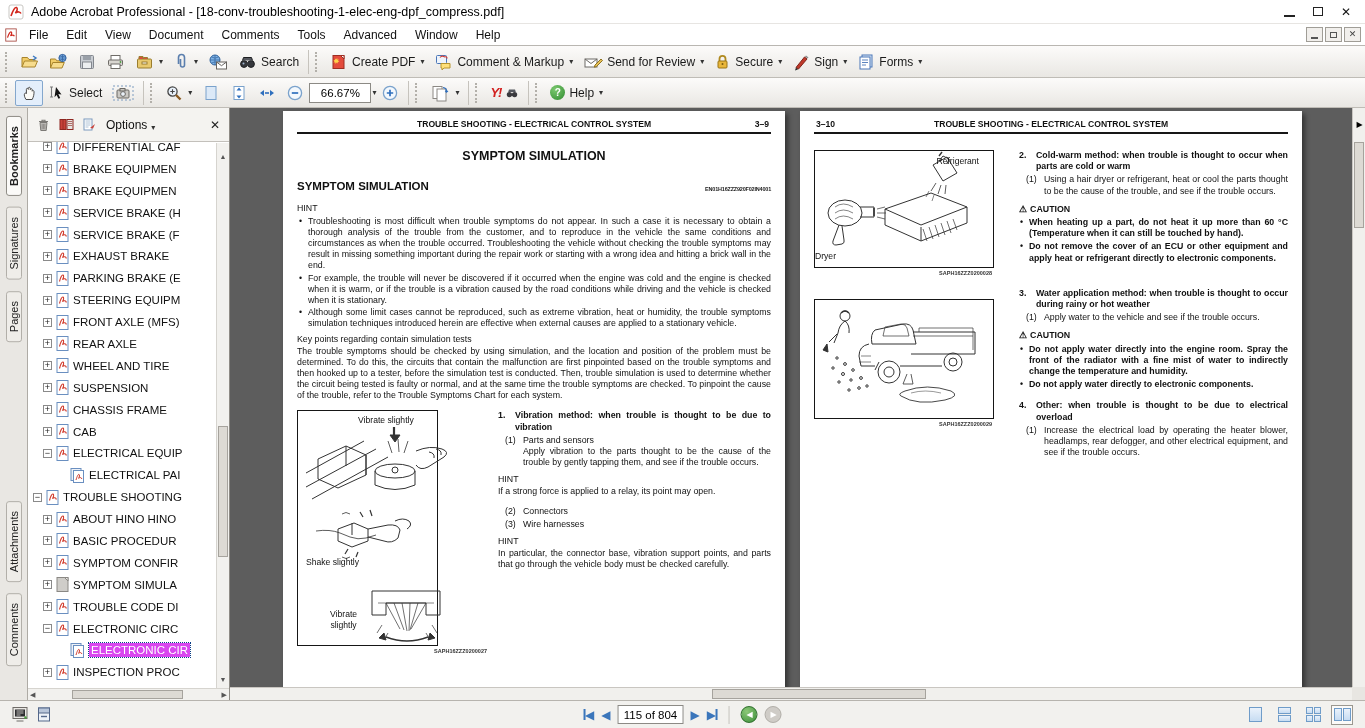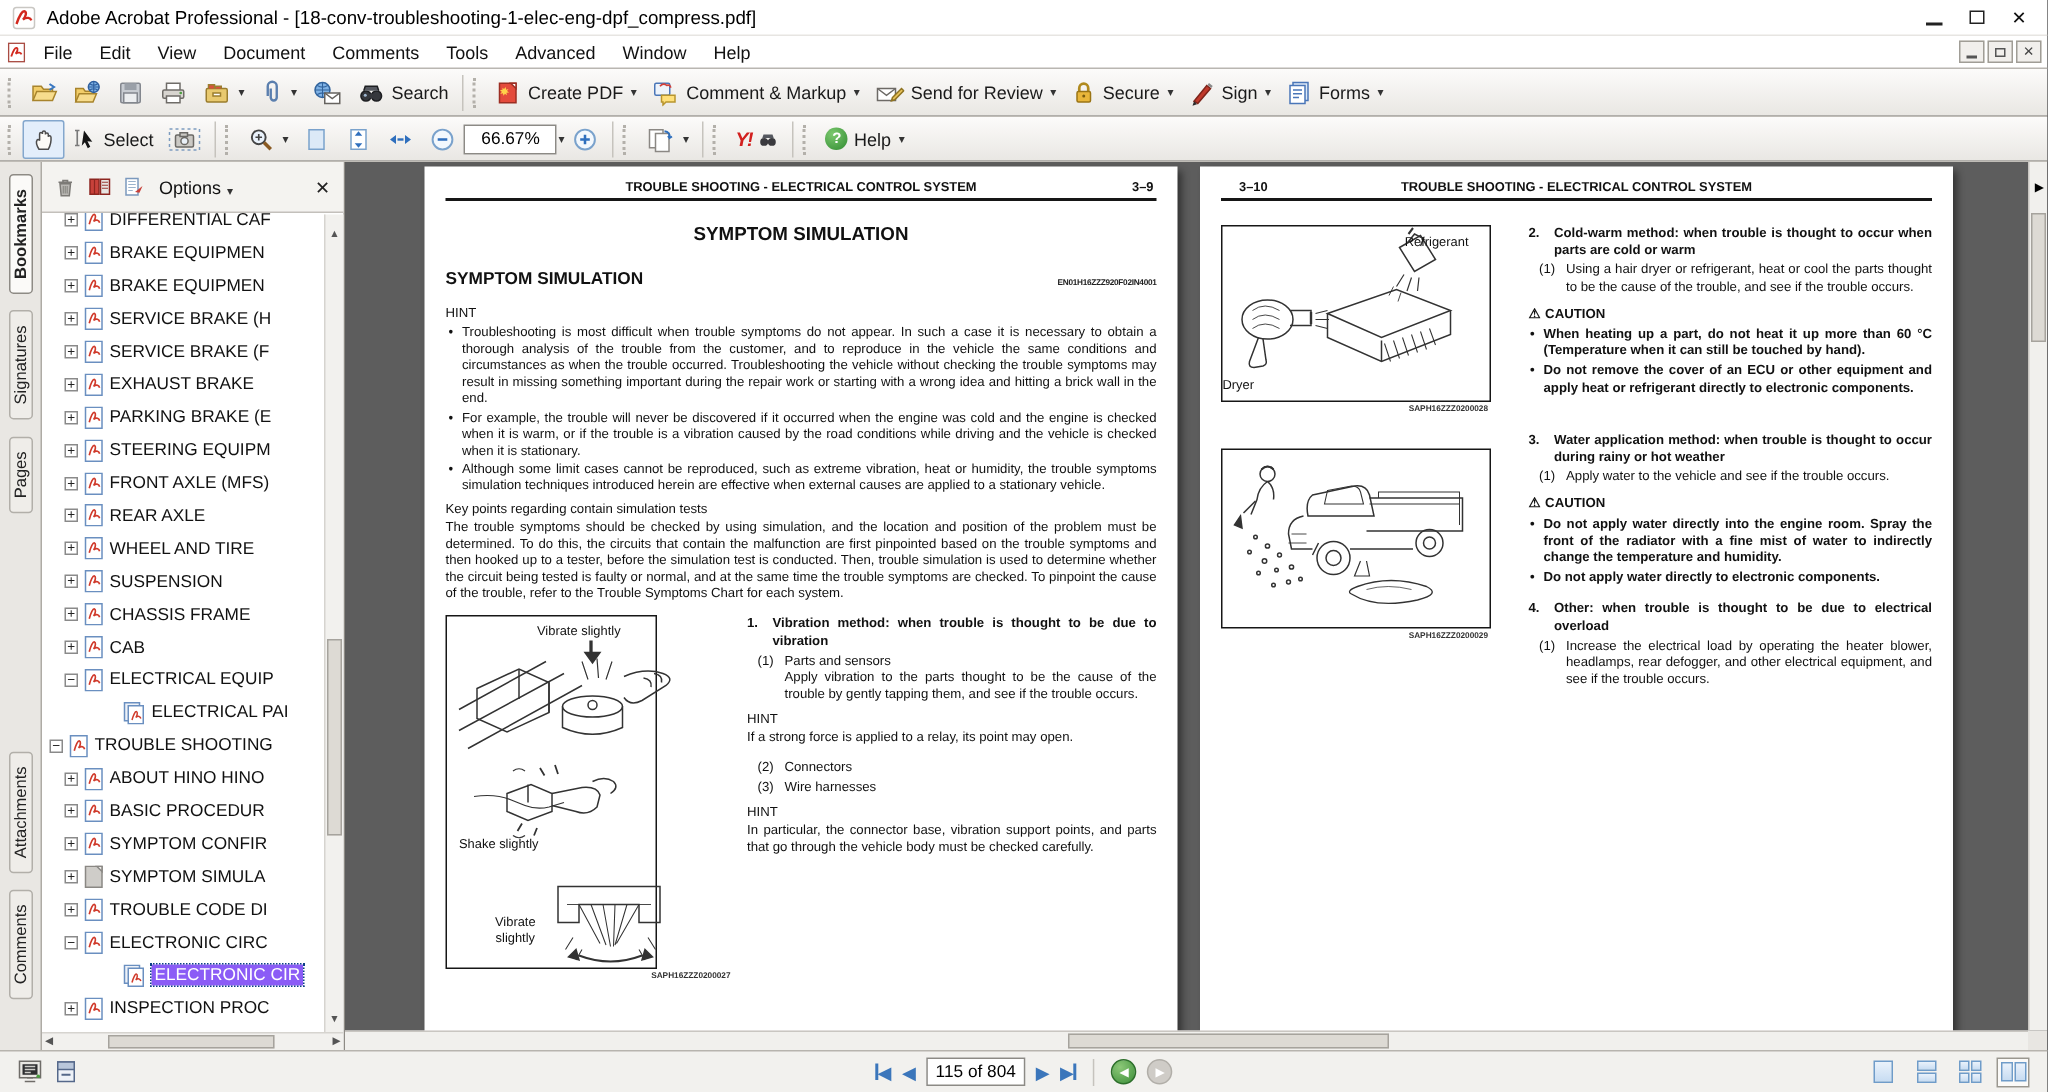--- a/index.html
+++ b/index.html
@@ -46,42 +46,42 @@
   .vtab.gapbefore{margin-top:148px}
 
   
   .bmpanel{width:202px;background:#fff;border-right:1px solid #8e8b85;position:relative;display:flex;flex-direction:column}
   .bmhead{height:34px;background:#f4f3f0;border-bottom:1px solid #c3c0bb;display:flex;align-items:center;gap:9px;padding:0 9px;font-size:12px;flex:none}
   .bmhead .opt{display:flex;align-items:flex-end;gap:3px}
   .bmclose{margin-left:auto;font-size:12px;color:#222}
   .bmlist{flex:1;overflow:hidden;padding-top:2px}
   .bmrow{display:flex;align-items:center;height:21.9px;font-size:11.5px;white-space:nowrap;padding-left:15px;cursor:default}
   .bmrow.lvl0{padding-left:5px}
-  .bmrow.lvl2{padding-left:41px}
+  .bmrow.lvl2{padding-left:29px}
   .bmrow.cliptop{margin-top:-8px}
   .exp{width:9px;height:9px;flex:none;border:1px solid #8a8a8a;background:#fff;color:#222;font-size:9px;line-height:7px;text-align:center;margin-right:4px}
   .exp:empty{visibility:hidden}
   .bmicon{flex:none;margin-right:4px;display:flex}
   .bmlabel{overflow:hidden}
-  .bmrow.sel .bmlabel{background:#8b5cf6;color:#fff;outline:1px dotted #0a3e86;padding:1px 2px}
+  .bmrow.sel .bmlabel{background:#d946ef;color:#fff;outline:1px dotted #0a3e86;padding:1px 2px}
   .bmvscroll{position:absolute;top:35px;right:0;bottom:12px;width:13px;background:#f2f1ee;border-left:1px solid #d6d4cf}
   .bmvscroll .thumb{position:absolute;left:1px;right:1px;top:52%;height:24%;background:#dddad4;border:1px solid #a6a39d}
   .bmhscroll{position:absolute;left:0;right:0;bottom:0;height:12px;background:#f2f1ee;border-top:1px solid #d6d4cf;display:flex;align-items:center;justify-content:space-between;padding:0 2px}
   .bmhscroll .thumb{position:absolute;left:22%;width:55%;top:1px;bottom:1px;background:#dddad4;border:1px solid #a6a39d}
   .sArrow{font-size:7px;color:#555;line-height:1}
 
   
   .docarea{flex:1;position:relative;background:#5d5d5d;overflow:hidden}
   .page{position:absolute;top:3px;width:502px;height:610px;background:#fff;box-shadow:3px 3px 5px rgba(0,0,0,.45);padding:8px 14px;font-size:8.8px;line-height:1.27}
   .pleft{left:53px}
   .pright{left:570px}
   .pghead{position:relative;height:12px;font-size:8.6px;font-weight:bold}
   .pgcenter{position:absolute;left:0;right:0;text-align:center}
   .pgno-r{position:absolute;right:2px}
-  .pgno-l{position:absolute;left:12px}
+  .pgno-l{position:absolute;left:2px}
   .pgrule{height:2px;background:#161616;margin-top:1px}
   .doctitle{text-align:center;font-weight:bold;font-size:12.5px;margin:15px 0 14px}
   .secrow{display:flex;align-items:flex-end;justify-content:space-between;margin:8px 0 10px}
   .sechead{font-weight:bold;font-size:11.5px}
   .doccode{font-size:5.5px;color:#222;letter-spacing:-.2px;font-weight:bold}
   .hintlabel{font-size:8.8px;margin:4px 0 1px}
   .bullet{display:flex;margin-bottom:1px;text-align:justify}
   .bdot{width:11px;flex:none;padding-left:2px}
   .kptitle{margin-top:5px}
   .kpbody{text-align:justify}

